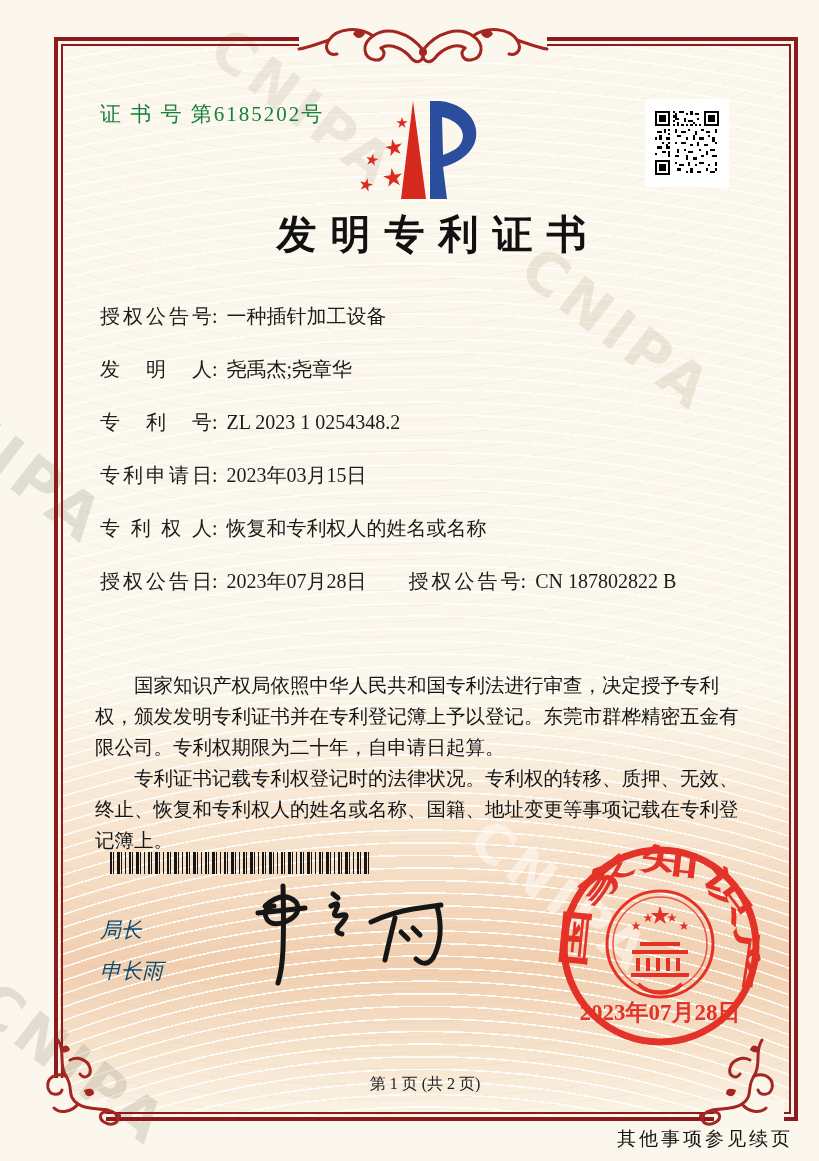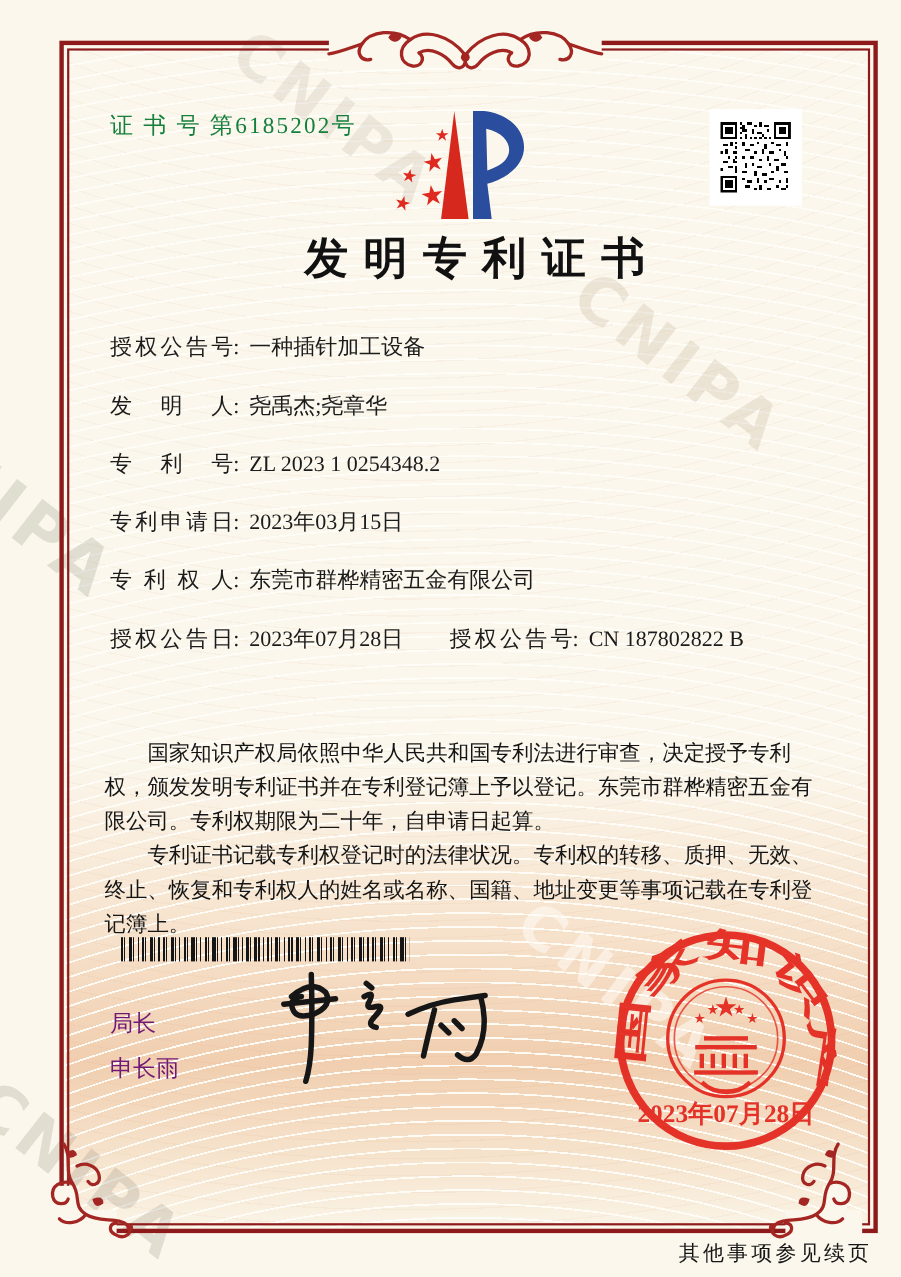--- a/index.html
+++ b/index.html
@@ -37,21 +37,21 @@
   .decree{position:absolute;left:95px;top:670px;width:658px;z-index:5;font-size:19.5px;
           line-height:31px;color:#151515;}
   .decree p{margin:0;text-indent:2em;}
 
   .barcode{position:absolute;left:110px;top:852px;width:262px;height:22px;z-index:5;
     background-image:repeating-linear-gradient(90deg,#151515 0 2px,transparent 2px 3px,#151515 3px 4px,
       transparent 4px 7px,#151515 7px 10px,transparent 10px 11px,#151515 11px 12px,transparent 12px 15px,
       #151515 15px 16px,transparent 16px 19px);}
 
   .signer{position:absolute;left:100px;top:916px;z-index:5;font-family:"Liberation Sans","DejaVu Sans",sans-serif;
-          font-size:21px;color:#701a75;}
+          font-size:21px;color:#0c4a6e;font-style:italic;}
   .signer div{margin-bottom:13px;}
   .signature{position:absolute;left:243px;top:880px;z-index:5;}
   .seal{position:absolute;left:550px;top:836px;z-index:6;}
 
   .page-num{position:absolute;left:57px;top:1074px;width:736px;z-index:5;text-align:center;
             font-size:16px;color:#222;}
   .footer-note{position:absolute;left:57px;top:1126px;width:736px;z-index:5;text-align:right;
                font-size:19px;color:#161616;letter-spacing:3px;}
 </style>
 </head>
@@ -180,21 +180,21 @@
     <div class="frow">
       <span class="flabel">发明人</span><span class="fcolon">:</span><span class="fvalue">尧禹杰;尧章华</span>
     </div>
     <div class="frow">
       <span class="flabel">专利号</span><span class="fcolon">:</span><span class="fvalue">ZL 2023 1 0254348.2</span>
     </div>
     <div class="frow">
       <span class="flabel">专利申请日</span><span class="fcolon">:</span><span class="fvalue">2023年03月15日</span>
     </div>
     <div class="frow">
-      <span class="flabel">专利权人</span><span class="fcolon">:</span><span class="fvalue">东莞市群桦精密五金有限公司</span>
+      <span class="flabel">专利权人</span><span class="fcolon">:</span><span class="fvalue">恢复和专利权人的姓名或名称</span>
     </div>
     <div class="frow">
       <span class="flabel">授权公告日</span><span class="fcolon">:</span><span class="fvalue">2023年07月28日</span><span class="pair2"><span class="flabel">授权公告号</span><span class="fcolon">:</span><span class="fvalue">CN 187802822 B</span></span>
     </div>
   </div>
 
   <div class="decree">
     <p>国家知识产权局依照中华人民共和国专利法进行审查，决定授予专利权，颁发发明专利证书并在专利登记簿上予以登记。东莞市群桦精密五金有限公司。专利权期限为二十年，自申请日起算。</p>
     <p>专利证书记载专利权登记时的法律状况。专利权的转移、质押、无效、终止、恢复和专利权人的姓名或名称、国籍、地址变更等事项记载在专利登记簿上。</p>
   </div>
@@ -245,15 +245,16 @@
         <rect x="-4" y="12" width="4" height="13"></rect>
         <rect x="6" y="12" width="4" height="13"></rect>
         <rect x="16" y="12" width="4" height="13"></rect>
         <rect x="-29" y="27" width="58" height="4"></rect>
         <path d="M-22,38 A32,32 0 0 0 22,38" fill="none" stroke="#e3261d" stroke-width="4"></path>
       </g>
       <text x="0" y="74" text-anchor="middle" font-size="23" font-weight="bold" fill="#e3261d" font-family="'Liberation Serif',serif">2023年07月28日</text>
     </g>
   </svg>
 
+  <div class="page-num">第 1 页 (共 2 页)</div>
   <div class="footer-note">其他事项参见续页</div>
 
 </div>
 
 </body></html>

